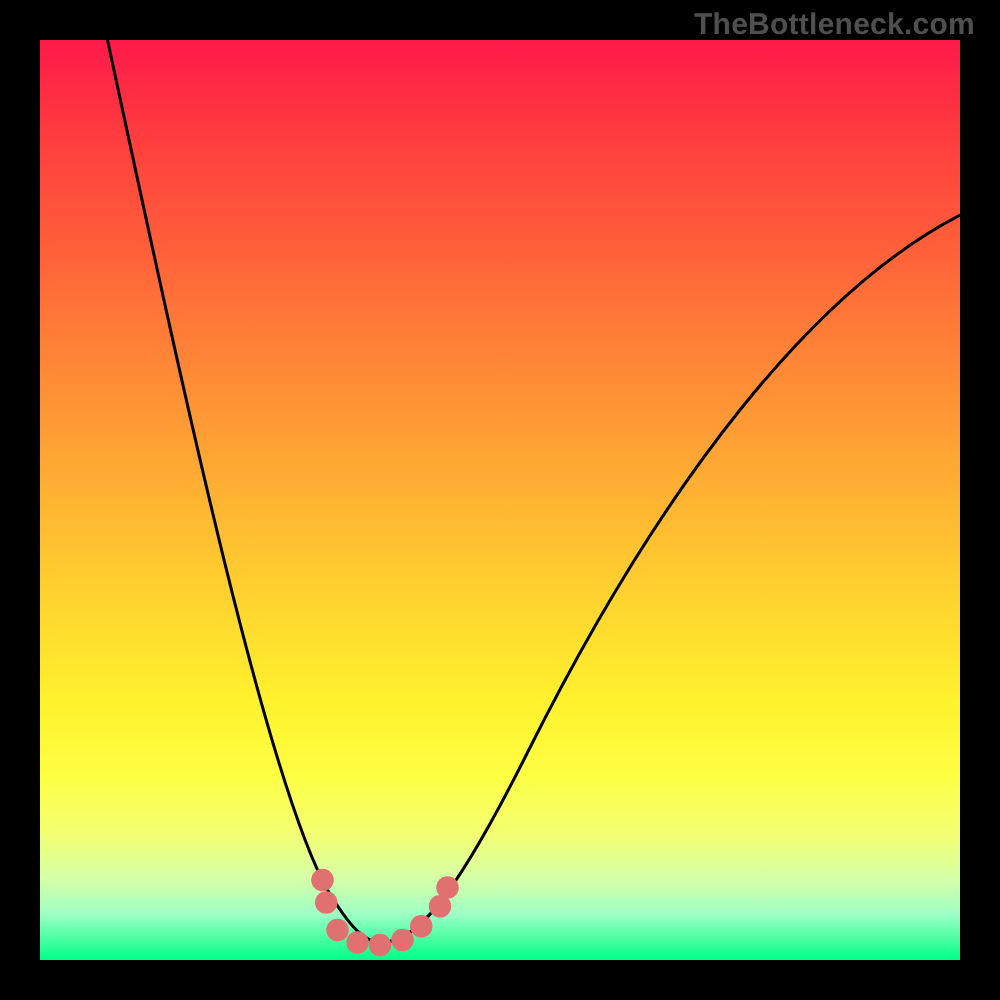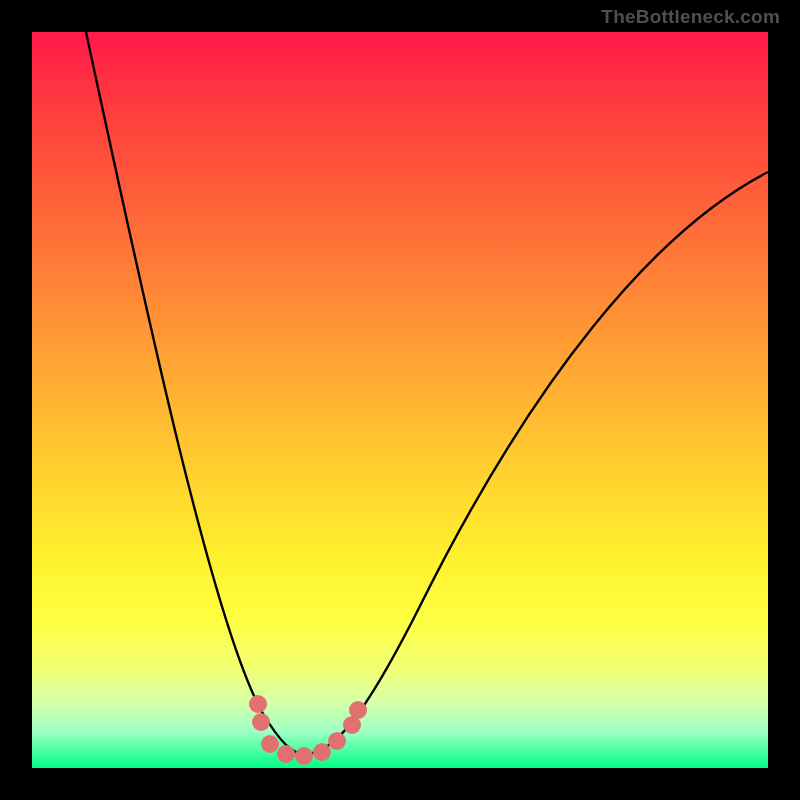--- a/index.html
+++ b/index.html
@@ -30,21 +30,21 @@
       #9effc5 95%,
       #40ff9e 98%,
       #00ff88 100%
     );
   }
   .watermark {
     position: absolute;
     top: 6px;
     right: 20px;
     font-family: Arial, Helvetica, sans-serif;
-    font-size: 19px;
+    font-size: 24px;
     font-weight: 600;
     color: #4f4f4f;
     letter-spacing: 0.2px;
   }
   svg.curve {
     position: absolute;
     left: 0;
     top: 0;
     width: 736px;
     height: 736px;

